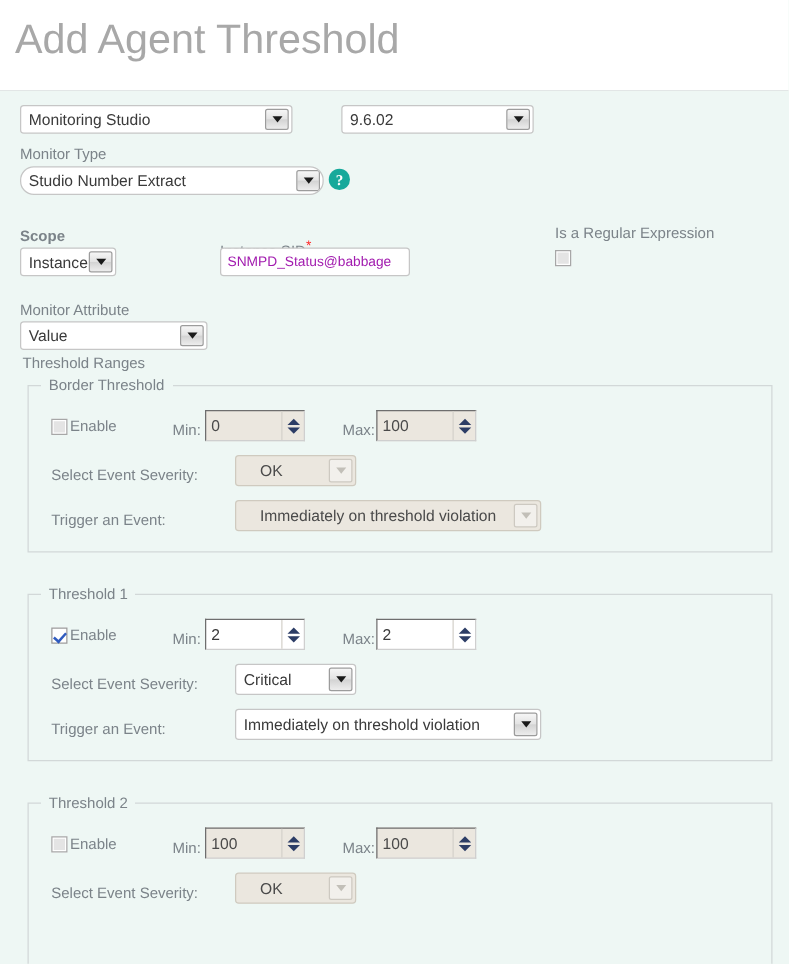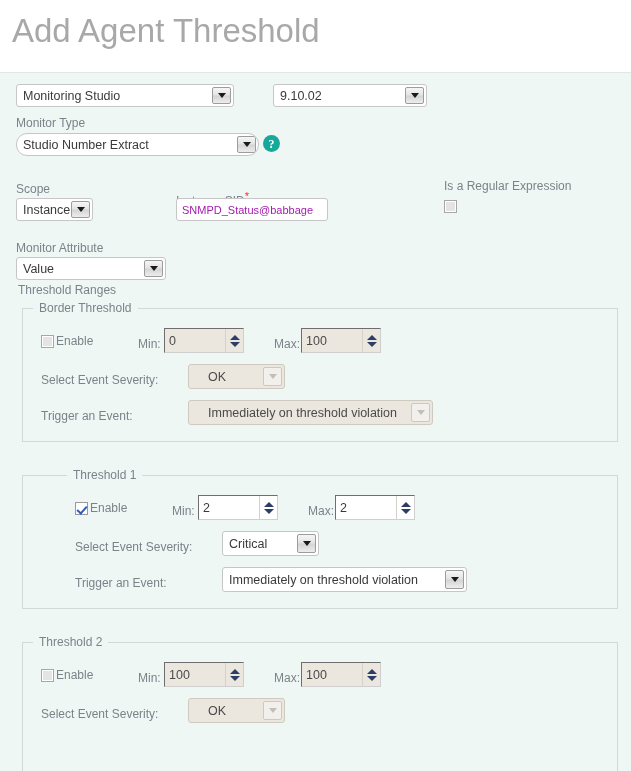--- a/index.html
+++ b/index.html
@@ -240,35 +240,35 @@
 <div class="page-body">
 
   <div class="abs" style="left:16px; top:11px;">
     <div class="sel" style="width:218px;">
       <div class="sel-text">Monitoring Studio</div>
       <div class="sel-btn"></div>
     </div>
   </div>
   <div class="abs" style="left:273px; top:11px;">
     <div class="sel" style="width:154px;">
-      <div class="sel-text">9.10.02</div>
+      <div class="sel-text">9.6.02</div>
       <div class="sel-btn"></div>
     </div>
   </div>
 
   <div class="abs field-label" style="left:16px; top:43px;">Monitor Type</div>
   <div class="abs" style="left:16px; top:60px;">
     <div class="sel" style="width:243px;border-radius:11px;">
       <div class="sel-text">Studio Number Extract</div>
       <div class="sel-btn"></div>
     </div>
   </div>
   <div class="abs help-icon" style="left:263px; top:62px;">?</div>
 
-  <div class="abs field-label" style="left:16px; top:109px;">Scope</div>
+  <div class="abs field-label" style="left:16px; top:109px;font-weight:bold;">Scope</div>
   <div class="abs" style="left:16px; top:125px;">
     <div class="sel" style="width:77px;">
       <div class="sel-text">Instance</div>
       <div class="sel-btn"></div>
     </div>
   </div>
 
   <div class="abs field-label" style="left:176px; top:121px;">
     <span>Instance SID</span><span class="req-star">*</span>
   </div>
@@ -324,21 +324,21 @@
       <div class="abs field-label" style="left:18px; top:94px;">Trigger an Event:</div>
       <div class="abs" style="left:165px; top:85px;">
         <div class="sel disabled" style="width:245px; height:25px;">
           <div class="sel-text">Immediately on threshold violation</div>
           <div class="sel-btn"></div>
         </div>
       </div>
     </div>
   </fieldset>
 
-  <fieldset class="tgroup" style="left:22px; top:395px; width:596px; height:141px;padding-left:34px;">
+  <fieldset class="tgroup" style="left:22px; top:395px; width:596px; height:141px;">
     <legend>Threshold 1</legend>
     <div class="inner">
       <div class="abs cb-wrap" style="left:18px; top:19px;">
         <span class="cb checked"></span>
         <span class="cb-label">Enable</span>
       </div>
       <div class="abs field-label" style="left:115px; top:22px;">Min:</div>
       <div class="abs spin" style="left:141px; top:13px; width:80px;">
         <div class="spin-field">2</div>
         <div class="spin-btns">

